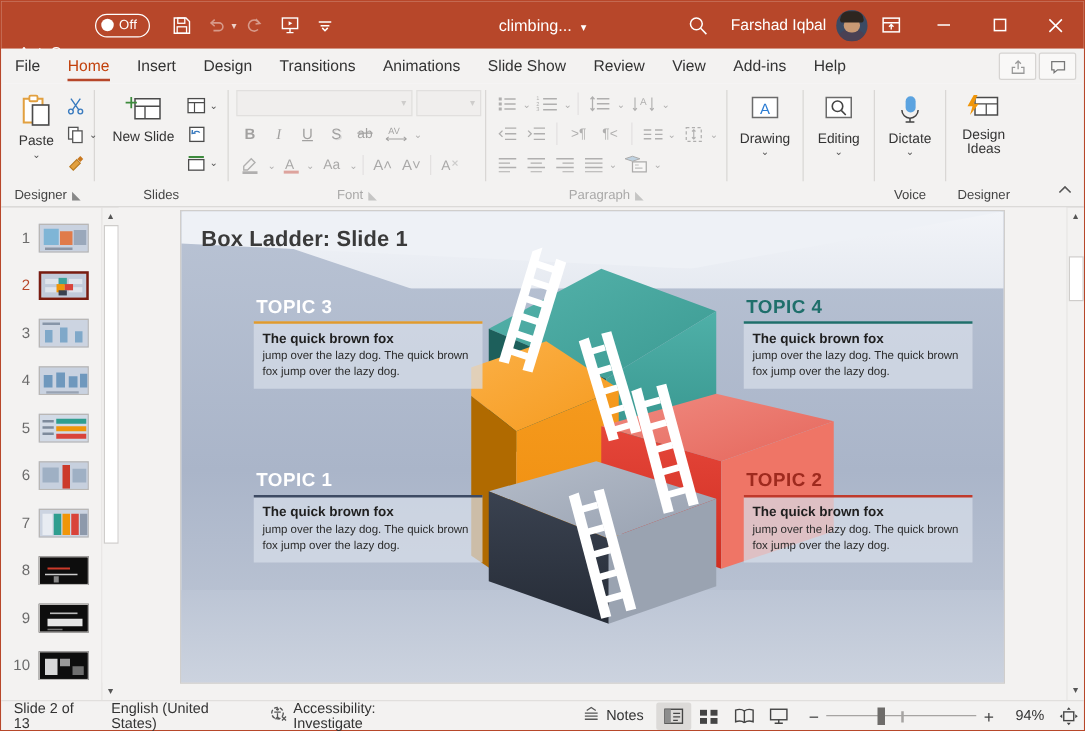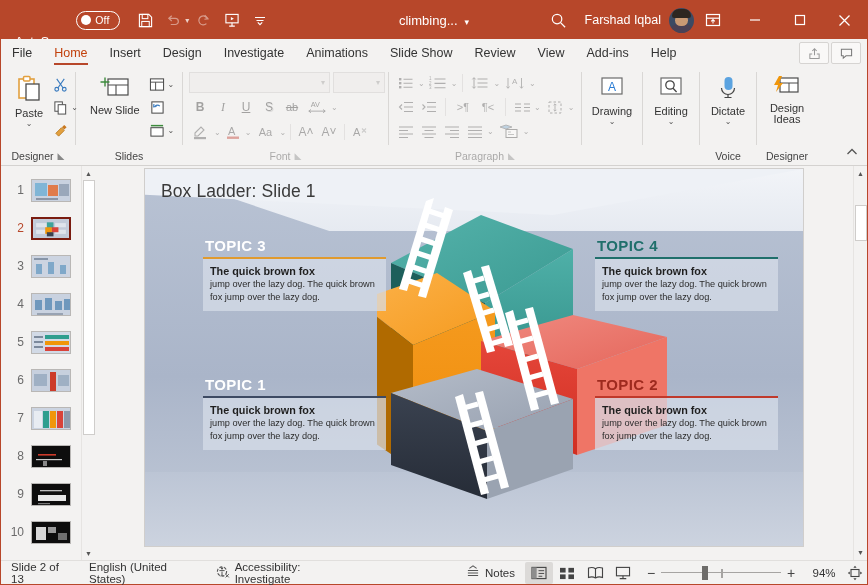--- a/index.html
+++ b/index.html
@@ -107,21 +107,21 @@
            background:linear-gradient(180deg,#b9c3d4 0%,#aab5c9 55%,#c2cad8 100%); }
   .wedge { position:absolute; top:0; left:0; width:100%; height:62px;
            background:linear-gradient(180deg,#f2f4f8,#e6eaf1);
            clip-path:polygon(0 0,100% 0,100% 100%,28% 100%); }
   .wedge2 { position:absolute; top:0; left:0; width:100%; height:46px;
             background:#eef1f6; clip-path:polygon(0 0,100% 0,62% 100%,0 56%); }
   .floor { position:absolute; left:0; right:0; bottom:0; height:74px;
            background:linear-gradient(180deg,#bcc5d5,#ccd3df); }
 
   .slide-title { position:absolute; left:16px; top:12px; font-size:17.5px; color:#3a3a3a;
-                 letter-spacing:.1px; }
+                 letter-spacing:.1px;font-weight:bold; }
 
   
   .topic { position:absolute; width:183px; }
   .topic .tlabel { font-size:15px; font-weight:bold; letter-spacing:.4px;
                    padding-left:2px; margin-bottom:3px; }
   .topic .tbody { padding:6px 7px 8px 7px; font-size:9.2px; color:#2b2b2b;
                   line-height:12.4px; background:rgba(215,222,233,.72); }
   .topic .tbody .lead { font-size:10.8px; font-weight:bold; display:block;
                         margin-bottom:1px; color:#1f1f1f; }
   .t3 { left:58px; top:68px; }
@@ -257,21 +257,21 @@
           </svg>
       </span>
     </div>
   </div>
 
   <div class="tabstrip">
     <span class="tab file">File</span>
     <span class="tab active">Home</span>
     <span class="tab">Insert</span>
     <span class="tab">Design</span>
-    <span class="tab">Investigate</span>
+    <span class="tab">Transitions</span>
     <span class="tab">Animations</span>
     <span class="tab">Slide Show</span>
     <span class="tab">Review</span>
     <span class="tab">View</span>
     <span class="tab">Add-ins</span>
     <span class="tab">Help</span>
     <span class="right-tabs">
       <span class="mini-btn">
         <svg width="13" height="13" viewBox="0 0 14 14">
             <path d="M4.5 7.5 2 7.5v5h10v-5H9.5" fill="none" stroke="#999" stroke-width="1.1"></path>

